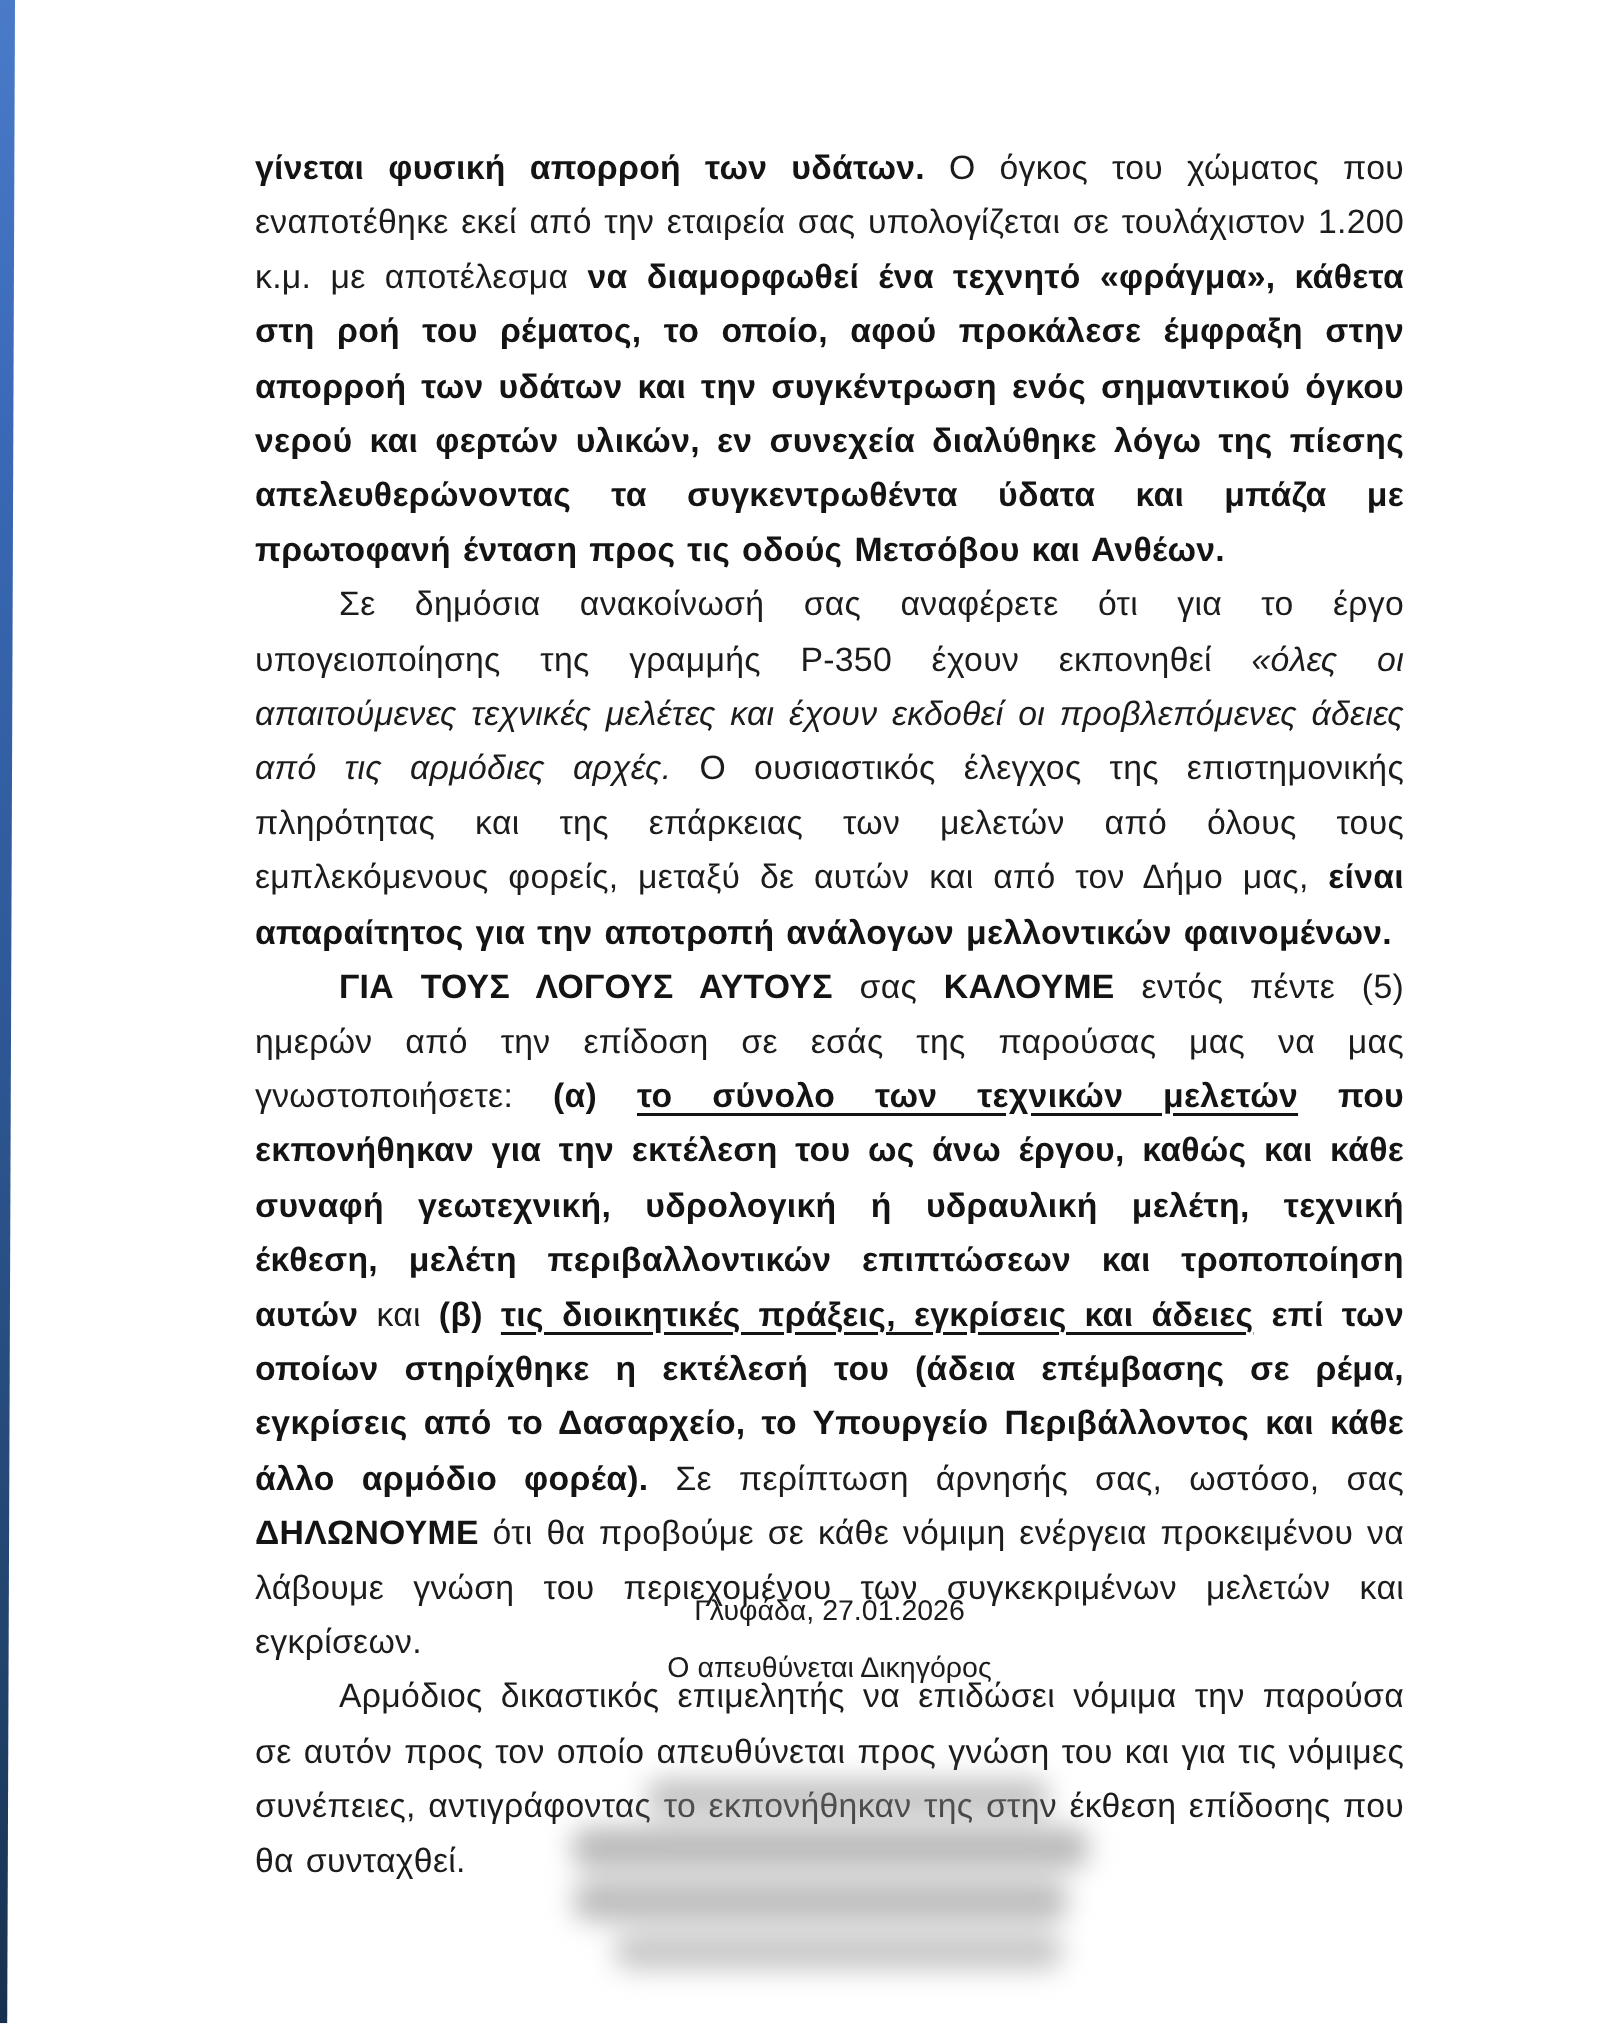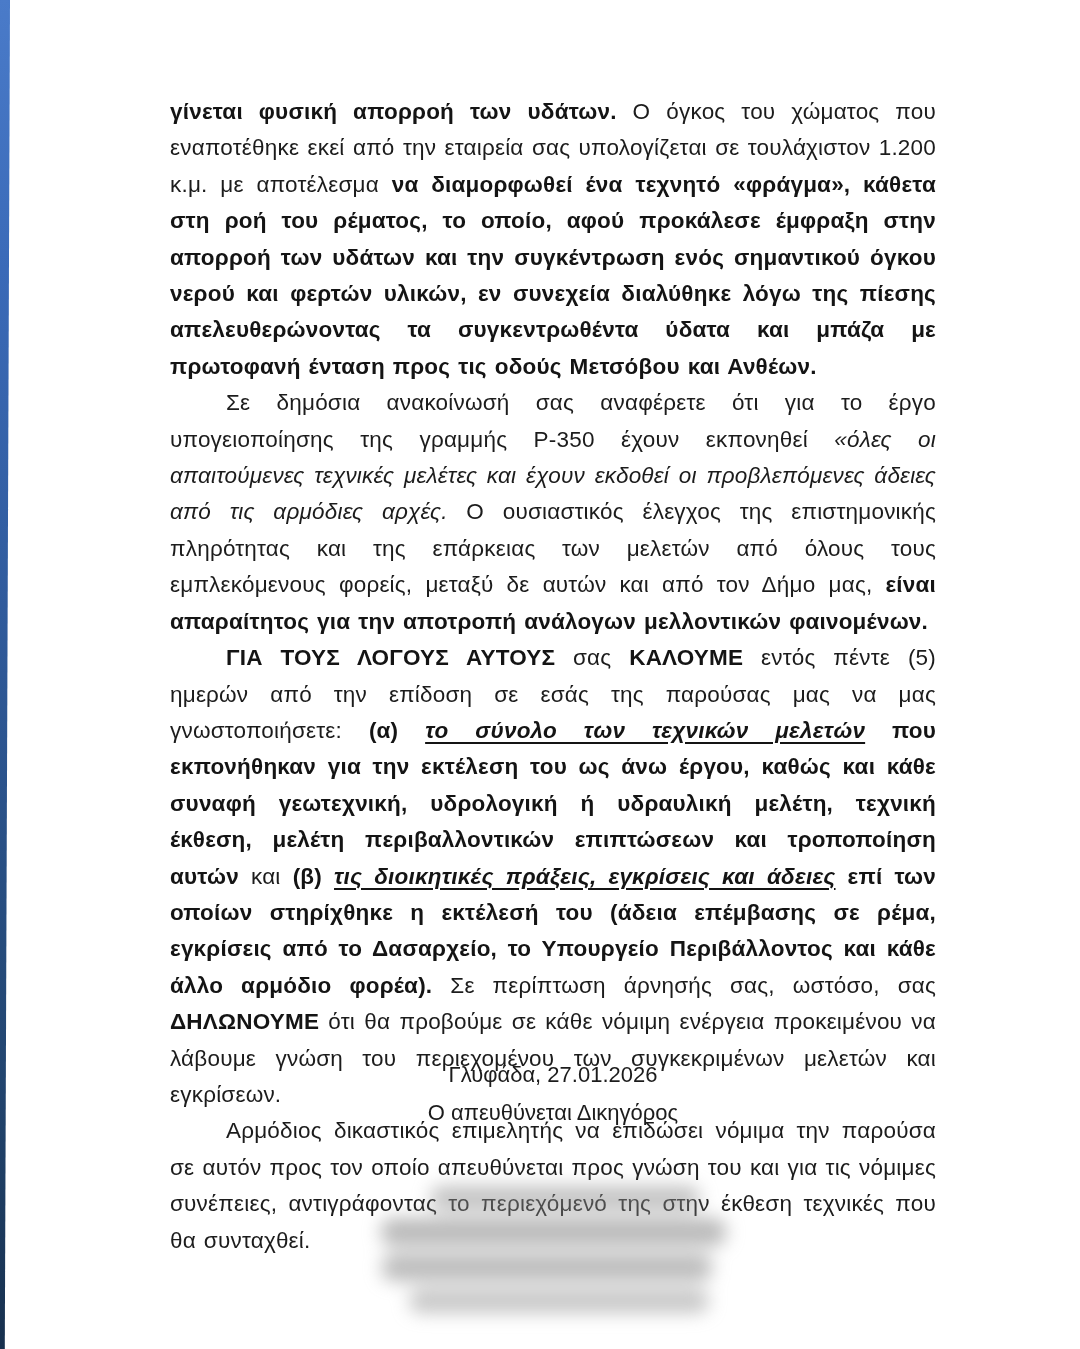--- a/index.html
+++ b/index.html
@@ -57,29 +57,28 @@
     text-align: justify;
     word-spacing: 1.5px;
   }
   .para.indent { text-indent: 56px; }
   .b { font-weight: bold; color: #141414; }
   .i { font-style: italic; }
   .u {
     text-decoration: underline;
     text-decoration-thickness: 2px;
     text-underline-offset: 4px;
-    font-style: italic;
   }
   .closing {
     position: absolute;
     left: 170px;
     top: 1056px;
     width: 766px;
     text-align: center;
-    font-size: 22px;
+    font-size: 19px;
     line-height: 38px;
   }
   .signature-blur {
     position: absolute;
     left: 170px;
     top: 1178px;
     width: 766px;
     display: flex;
     flex-direction: column;
     align-items: center;
@@ -103,21 +102,21 @@
   <div class="scan-bar"></div>
 
   <div class="speck speck-1"></div>
   <div class="speck speck-2"></div>
 
   <div class="content">
     <div>
         <p class="para"><span class="b">γίνεται φυσική απορροή των υδάτων.</span><span class=""> Ο όγκος του χώματος που εναποτέθηκε εκεί από την εταιρεία σας υπολογίζεται σε τουλάχιστον 1.200 κ.μ. με αποτέλεσμα </span><span class="b">να διαμορφωθεί ένα τεχνητό «φράγμα», κάθετα στη ροή του ρέματος, το οποίο, αφού προκάλεσε έμφραξη στην απορροή των υδάτων και την συγκέντρωση ενός σημαντικού όγκου νερού και φερτών υλικών, εν συνεχεία διαλύθηκε λόγω της πίεσης απελευθερώνοντας τα συγκεντρωθέντα ύδατα και μπάζα με πρωτοφανή ένταση προς τις οδούς Μετσόβου και Ανθέων.</span></p>
         <p class="para indent"><span class="">Σε δημόσια ανακοίνωσή σας αναφέρετε ότι για το έργο υπογειοποίησης της γραμμής Ρ-350 έχουν εκπονηθεί </span><span class="i">«όλες οι απαιτούμενες τεχνικές μελέτες και έχουν εκδοθεί οι προβλεπόμενες άδειες από τις αρμόδιες αρχές.</span><span class=""> Ο ουσιαστικός έλεγχος της επιστημονικής πληρότητας και της επάρκειας των μελετών από όλους τους εμπλεκόμενους φορείς, μεταξύ δε αυτών και από τον Δήμο μας, </span><span class="b">είναι απαραίτητος για την αποτροπή ανάλογων μελλοντικών φαινομένων.</span></p>
         <p class="para indent"><span class="b">ΓΙΑ ΤΟΥΣ ΛΟΓΟΥΣ ΑΥΤΟΥΣ</span><span class=""> σας </span><span class="b">ΚΑΛΟΥΜΕ</span><span class=""> εντός πέντε (5) ημερών από την επίδοση σε εσάς της παρούσας μας να μας γνωστοποιήσετε: </span><span class="b">(α) </span><span class="b u">το σύνολο των τεχνικών μελετών</span><span class="b"> που εκπονήθηκαν για την εκτέλεση του ως άνω έργου, καθώς και κάθε συναφή γεωτεχνική, υδρολογική ή υδραυλική μελέτη, τεχνική έκθεση, μελέτη περιβαλλοντικών επιπτώσεων και τροποποίηση αυτών</span><span class=""> και </span><span class="b">(β) </span><span class="b u">τις διοικητικές πράξεις, εγκρίσεις και άδειες</span><span class="b"> επί των οποίων στηρίχθηκε η εκτέλεσή του (άδεια επέμβασης σε ρέμα, εγκρίσεις από το Δασαρχείο, το Υπουργείο Περιβάλλοντος και κάθε άλλο αρμόδιο φορέα).</span><span class=""> Σε περίπτωση άρνησής σας, ωστόσο, σας </span><span class="b">ΔΗΛΩΝΟΥΜΕ</span><span class=""> ότι θα προβούμε σε κάθε νόμιμη ενέργεια προκειμένου να λάβουμε γνώση του περιεχομένου των συγκεκριμένων μελετών και εγκρίσεων.</span></p>
-        <p class="para indent"><span class="">Αρμόδιος δικαστικός επιμελητής να επιδώσει νόμιμα την παρούσα σε αυτόν προς τον οποίο απευθύνεται προς γνώση του και για τις νόμιμες συνέπειες, αντιγράφοντας το περιεχόμενό της στην έκθεση τεχνικές που θα συνταχθεί.</span></p>
+        <p class="para indent"><span class="">Αρμόδιος δικαστικός επιμελητής να επιδώσει νόμιμα την παρούσα σε αυτόν προς τον οποίο απευθύνεται προς γνώση του και για τις νόμιμες συνέπειες, αντιγράφοντας το εκπονήθηκαν της στην έκθεση επίδοσης που θα συνταχθεί.</span></p>
       </div>
   </div>
 
   <div class="closing">
     <div>Γλυφάδα, 27.01.2026</div>
     <div>Ο απευθύνεται Δικηγόρος</div>
   </div>
 
   <div class="signature-blur">
     <div class="blur-line blur-line-1"></div>

